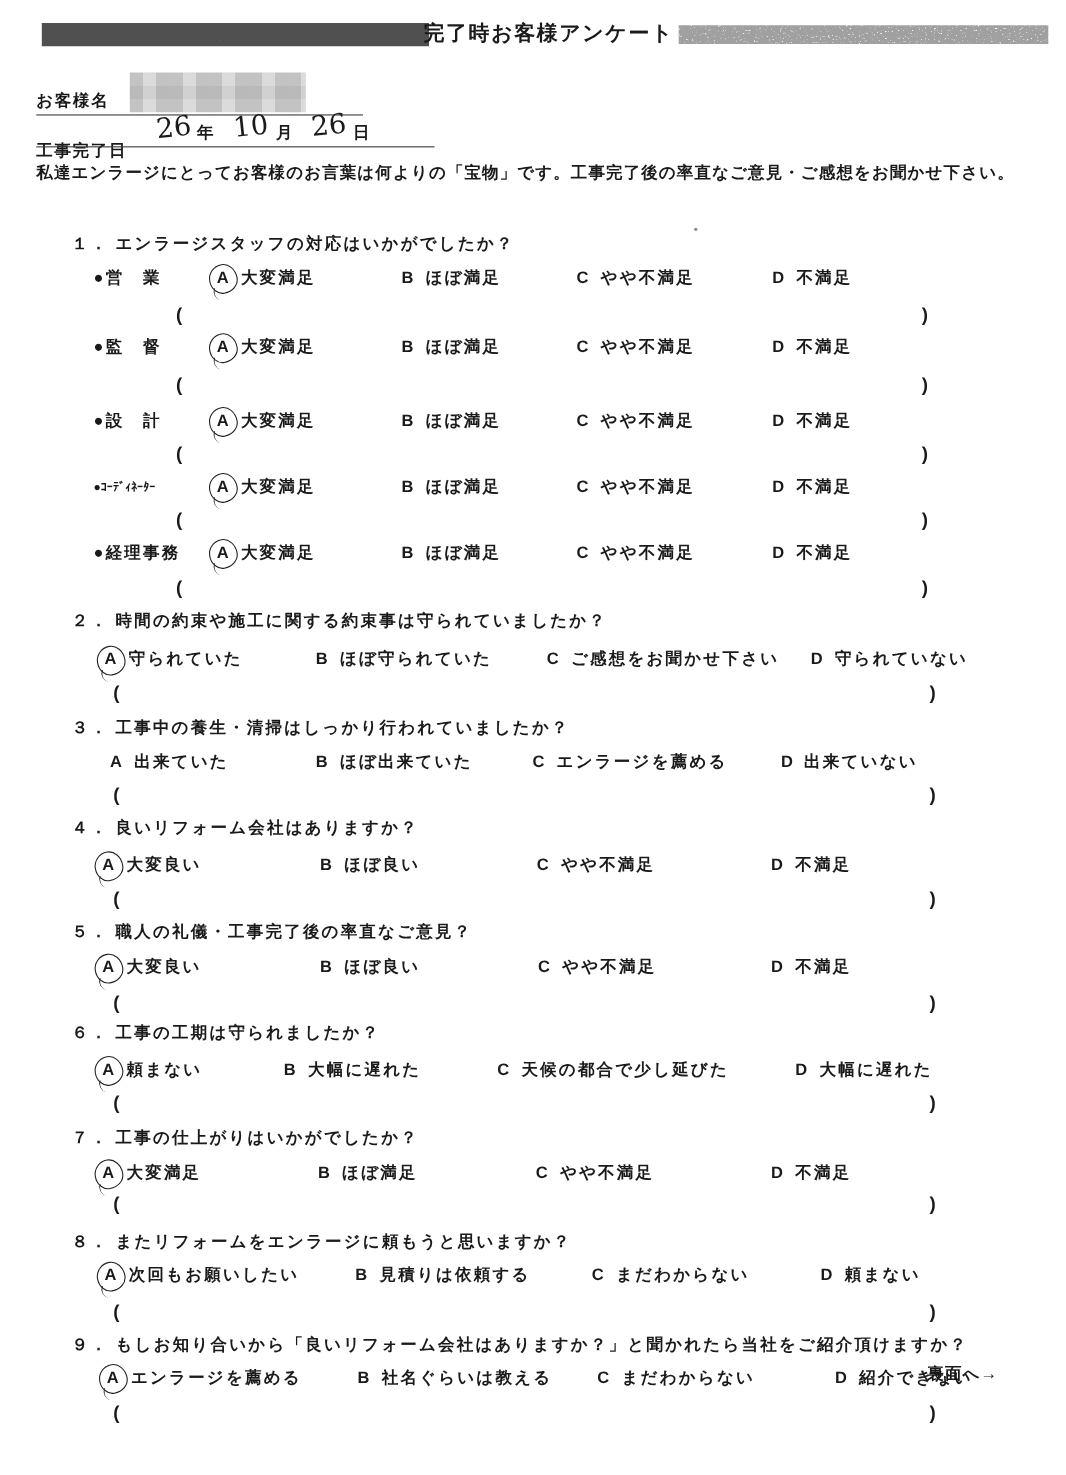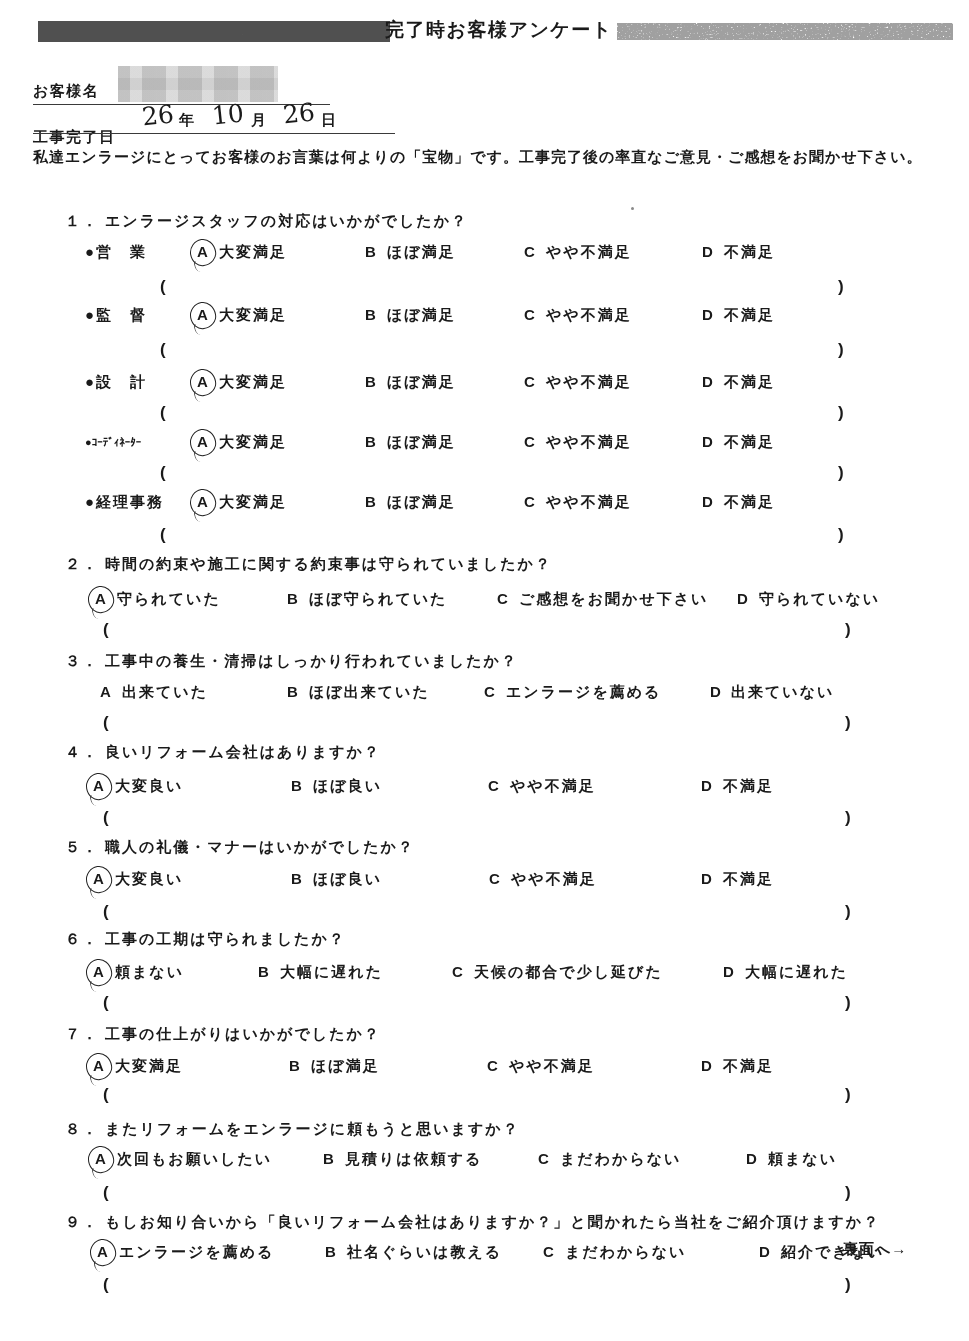--- a/index.html
+++ b/index.html
@@ -142,21 +142,21 @@
       <div>
         <div class="abs qtitle" style="left: 65px; top: 743px;"><span class="qnum">４．</span><span class="qtxt">良いリフォーム会社はありますか？</span></div>
         <span class="abs opt" style="left: 93px; top: 777px;"><span class="letter circled">A</span><span class="lab">大変良い</span></span>
         <span class="abs opt" style="left: 291px; top: 777px;"><span class="letter">B</span><span class="lab">ほぼ良い</span></span>
         <span class="abs opt" style="left: 488px; top: 777px;"><span class="letter">C</span><span class="lab">やや不満足</span></span>
         <span class="abs opt" style="left: 701px; top: 777px;"><span class="letter">D</span><span class="lab">不満足</span></span>
         <span class="abs paren" style="left: 103px; top: 808px;">(</span>
         <span class="abs paren" style="left: 845px; top: 808px;">)</span>
       </div>
       <div>
-        <div class="abs qtitle" style="left: 65px; top: 838px;"><span class="qnum">５．</span><span class="qtxt">職人の礼儀・マナーはいかがでしたか？</span></div>
+        <div class="abs qtitle" style="left: 65px; top: 838px;"><span class="qnum">５．</span><span class="qtxt">職人の礼儀・工事完了後の率直なご意見？</span></div>
         <span class="abs opt" style="left: 93px; top: 870px;"><span class="letter circled">A</span><span class="lab">大変良い</span></span>
         <span class="abs opt" style="left: 291px; top: 870px;"><span class="letter">B</span><span class="lab">ほぼ良い</span></span>
         <span class="abs opt" style="left: 489px; top: 870px;"><span class="letter">C</span><span class="lab">やや不満足</span></span>
         <span class="abs opt" style="left: 701px; top: 870px;"><span class="letter">D</span><span class="lab">不満足</span></span>
         <span class="abs paren" style="left: 103px; top: 902px;">(</span>
         <span class="abs paren" style="left: 845px; top: 902px;">)</span>
       </div>
       <div>
         <div class="abs qtitle" style="left: 65px; top: 930px;"><span class="qnum">６．</span><span class="qtxt">工事の工期は守られましたか？</span></div>
         <span class="abs opt" style="left: 93px; top: 963px;"><span class="letter circled">A</span><span class="lab">頼まない</span></span>

